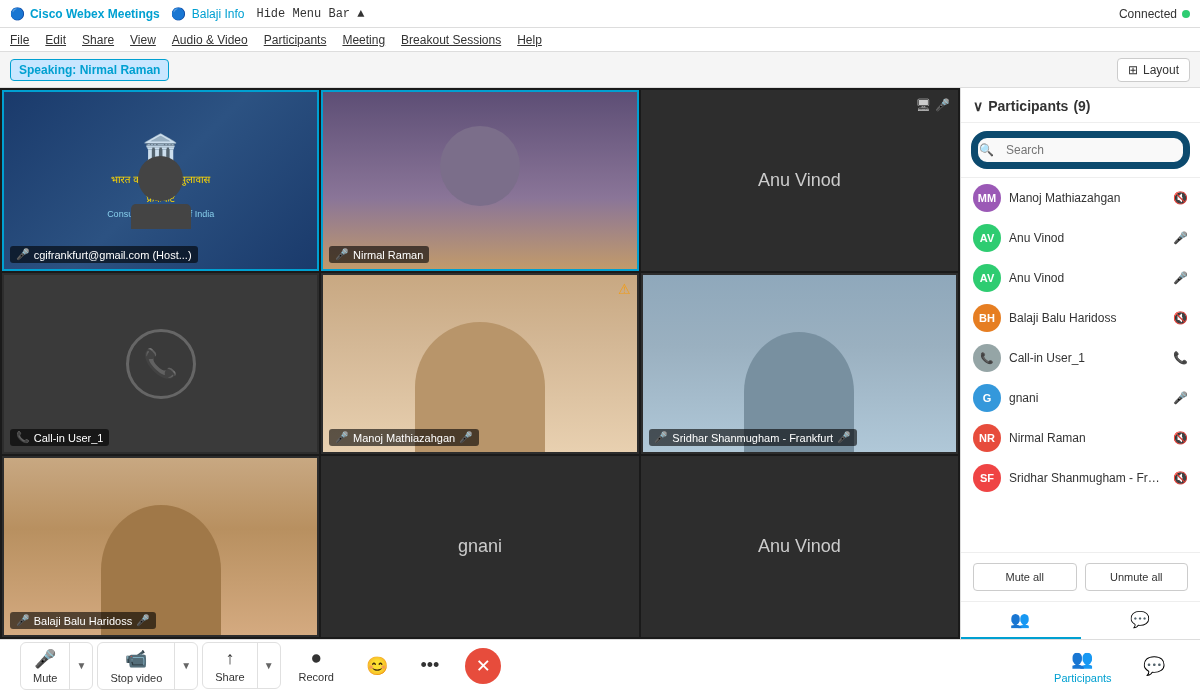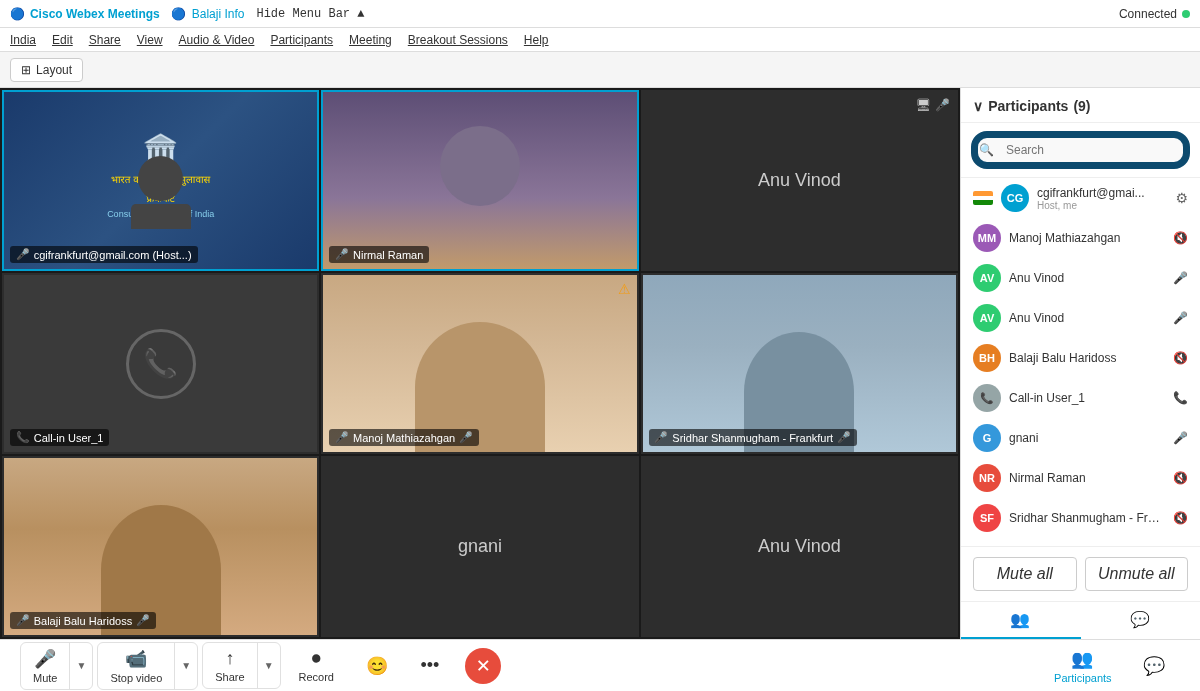--- a/index.html
+++ b/index.html
@@ -231,25 +231,24 @@
       border-top: 1px solid #eee;
       display: flex;
       gap: 8px;
     }
     .sidebar-btn {
       flex: 1;
       padding: 7px;
       border: 1px solid #ccc;
       border-radius: 4px;
       background: #fff;
-      font-size: 16px;
+      font-size: 11px;
       color: #333;
       cursor: pointer;
       text-align: center;
-      font-style: italic;
     }
 
     
     .toolbar {
       height: 52px;
       background: #fff;
       border-top: 1px solid #ddd;
       display: flex;
       align-items: center;
       justify-content: center;
@@ -338,32 +337,36 @@
       <span>Hide Menu Bar</span> ▲
     </div>
   </div>
   <div class="title-bar-right">
     <span>Connected</span>
     <span class="connected-dot"></span>
   </div>
 </div>
 
 <div class="menu-bar">
-  <span class="menu-item">India</span>
+  <span class="menu-item">File</span>
   <span class="menu-item">Edit</span>
   <span class="menu-item">Share</span>
   <span class="menu-item">View</span>
   <span class="menu-item">Audio &amp; Video</span>
   <span class="menu-item">Participants</span>
   <span class="menu-item">Meeting</span>
   <span class="menu-item">Breakout Sessions</span>
   <span class="menu-item">Help</span>
 </div>
 
 <div class="speaking-bar">
+  <div class="speaking-badge">
+    <span>Speaking:</span>
+    <span>Nirmal Raman</span>
+  </div>
   <button class="layout-btn">
     <span>⊞</span>
     <span>Layout</span>
   </button>
 </div>
 
 <div class="main-content">
 
   <div class="video-grid">
 
@@ -474,33 +477,20 @@
 
     <div class="sidebar-search">
       <div class="sidebar-search-wrap">
         <span class="search-icon">🔍</span>
         <input type="text" placeholder="Search" style="">
       </div>
     </div>
 
     <div class="participants-list">
 
-      <div class="participant-item">
-        <div class="india-flag">
-          <div class="flag-orange"></div>
-            <div class="flag-white"></div>
-            <div class="flag-green"></div>
-        </div>
-        <div class="participant-avatar" style="background:#00a0d1;">CG</div>
-        <div class="participant-info">
-          <div class="participant-name">cgifrankfurt@gmai...</div>
-          <div class="participant-sub">Host, me</div>
-        </div>
-        <span style="color:#666;font-size:14px;">⚙</span>
-      </div>
 
       <div class="participant-item">
         <div class="participant-avatar" style="background:#9b59b6;">MM</div>
         <div class="participant-info">
           <div class="participant-name">Manoj Mathiazahgan</div>
         </div>
         <span class="participant-mic muted">🔇</span>
       </div>
 
       <div class="participant-item">

